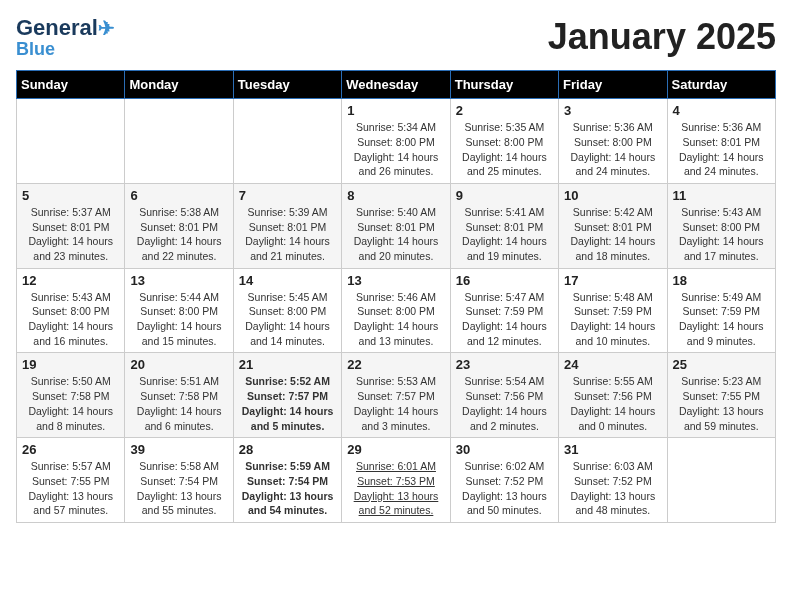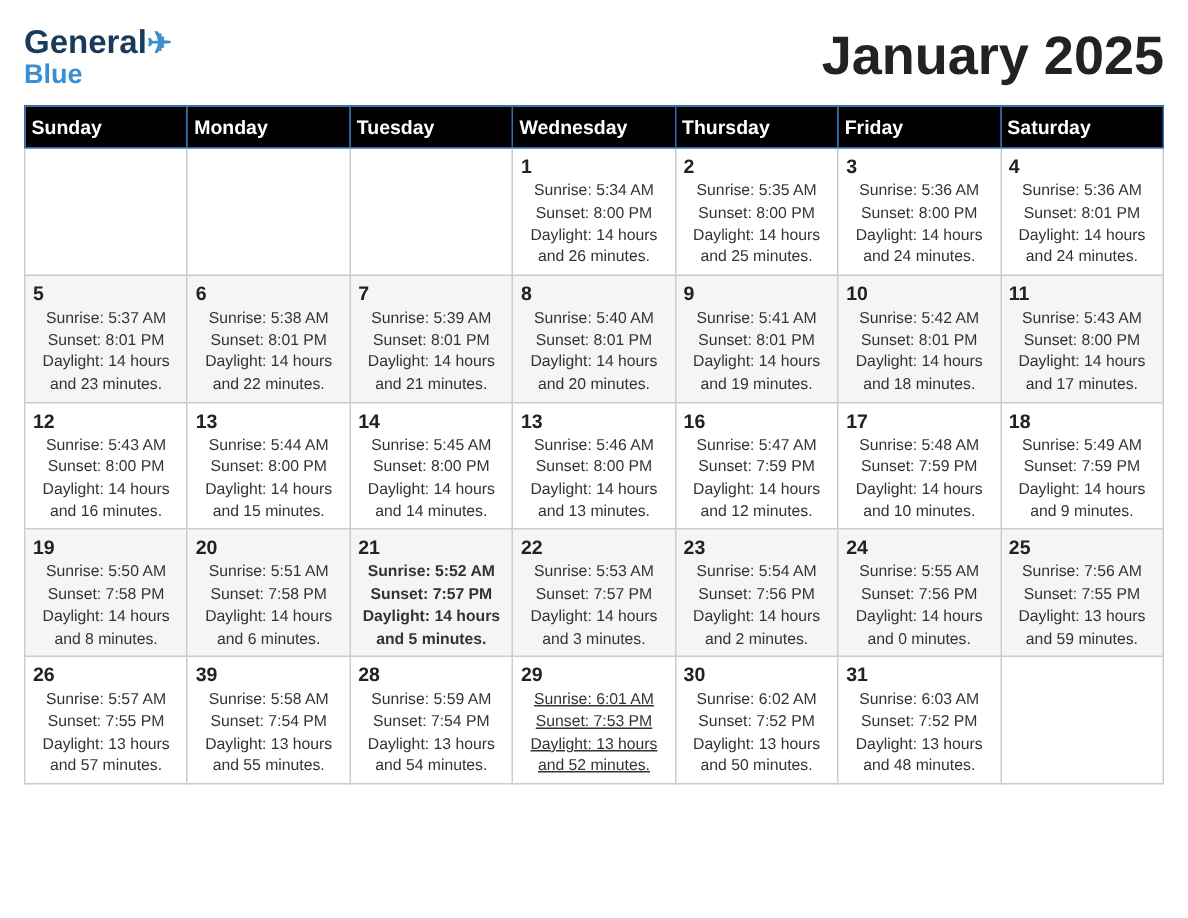--- a/index.html
+++ b/index.html
@@ -281,21 +281,21 @@
         </td>
         <td>
           <span class="day-num">24</span>
           <div class="day-info" style="white-space: pre-line;">Sunrise: 5:55 AM
 Sunset: 7:56 PM
 Daylight: 14 hours
 and 0 minutes.</div>
         </td>
         <td>
           <span class="day-num">25</span>
-          <div class="day-info" style="white-space: pre-line;">Sunrise: 7:56 AM
+          <div class="day-info" style="white-space: pre-line;">Sunrise: 5:23 AM
 Sunset: 7:55 PM
 Daylight: 13 hours
 and 59 minutes.</div>
         </td>
       </tr>
       <tr>
         <td>
           <span class="day-num">26</span>
           <div class="day-info" style="white-space: pre-line;">Sunrise: 5:57 AM
 Sunset: 7:55 PM
@@ -304,21 +304,21 @@
         </td>
         <td>
           <span class="day-num">39</span>
           <div class="day-info" style="white-space: pre-line;">Sunrise: 5:58 AM
 Sunset: 7:54 PM
 Daylight: 13 hours
 and 55 minutes.</div>
         </td>
         <td>
           <span class="day-num">28</span>
-          <div class="day-info" style="white-space: pre-line;">Sunrise: 5:59 AM
+          <div class="day-info" style="white-space: pre-line; font-weight: bold;">Sunrise: 5:59 AM
 Sunset: 7:54 PM
 Daylight: 13 hours
 and 54 minutes.</div>
         </td>
         <td>
           <span class="day-num">29</span>
           <div class="day-info" style="white-space: pre-line; text-decoration: underline;">Sunrise: 6:01 AM
 Sunset: 7:53 PM
 Daylight: 13 hours
 and 52 minutes.</div>

